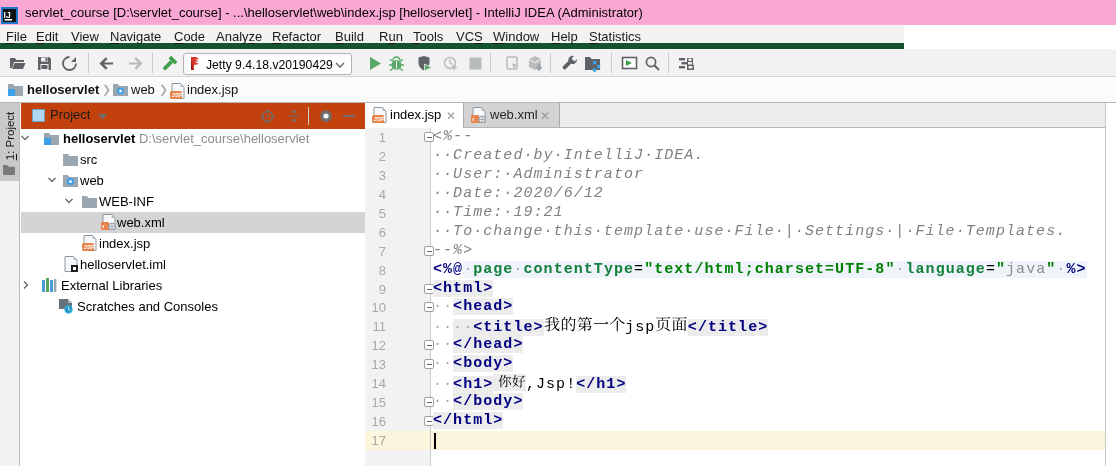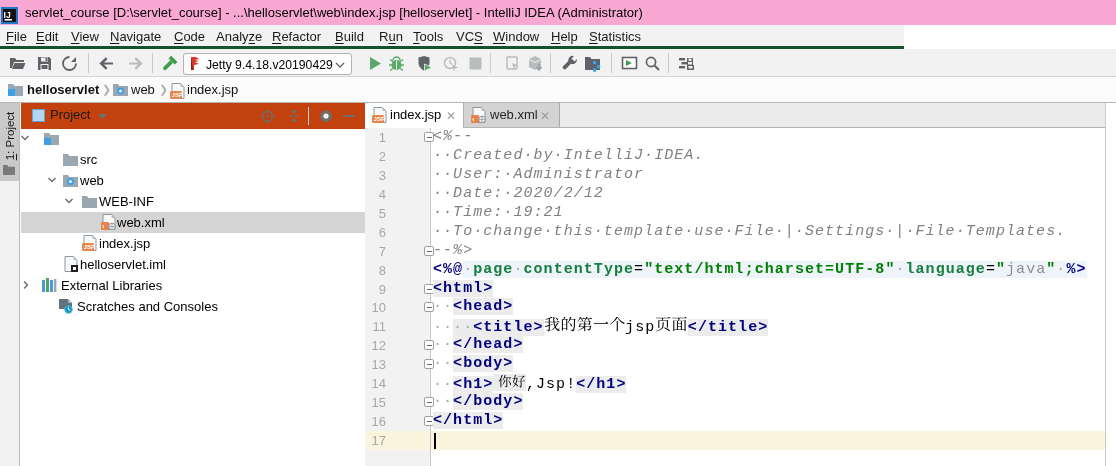--- a/index.html
+++ b/index.html
@@ -7,21 +7,21 @@
 body { font-family:"Liberation Sans", sans-serif; background:#fff; position:relative; }
 .abs { position:absolute; }
 u.mn { text-decoration:underline; text-underline-offset:2px; }
 
 
 #titlebar { left:0; top:0; width:1116px; height:25px; background:#f9a8d4; }
 #titlebar .txt { left:25px; top:5px; font-size:13px; color:#000; white-space:pre; }
 #appicon { left:1px; top:7px; width:17px; height:17px; }
 
 
-#menubar { left:0; top:25px; width:904px; height:24px; background:#f2f2f2; border-bottom:3px solid #14532d; }
+#menubar { left:0; top:25px; width:904px; height:24px; background:#f2f2f2; border-bottom:6px solid #14532d; }
 #menubar span.it { position:absolute; top:4px; font-size:13px; color:#1a1a1a; white-space:pre; }
 
 
 #toolbar { left:0; top:49px; width:1116px; height:28px; background:#f2f2f2; border-bottom:1px solid #d5d5d5; }
 #toolbar svg.ic { position:absolute; top:6px; }
 .tsep { position:absolute; top:4px; width:1px; height:20px; background:#c9c9c9; }
 #combo { left:183px; top:4px; width:169px; height:22px; background:#fdfdfd; border:1px solid #b2b2b2; border-radius:3px; }
 #combo .ctxt { left:22px; top:3.5px; font-size:12.2px; color:#000; white-space:pre; }
 
 
@@ -264,21 +264,21 @@
       </svg>
       <div class="abs" style="left:322px;top:12px;width:12px;height:1.6px;background:#6e6e6e"></div>
   </div>
   <div id="selrow"></div>
   <div id="ptree">
       <div class="trow" style="left:0;top:25px;width:344px"><svg class="abs" style="left:-1px;top:5px" width="10" height="10" viewBox="0 0 10 10">
           <path d="M1.5 3 L5 6.5 L8.5 3" stroke="#6e6e6e" stroke-width="1.5" fill="none"></path>
         </svg><svg class="abs" style="left:23px;top:4px" width="15" height="13" viewBox="0 0 15 13">
           <path d="M0 1 h5 l1.5 2 H15 v10 H0 z" fill="#9aa7b0"></path>
           <rect x="0" y="6" width="7" height="7" fill="#3d9fe8"></rect>
-        </svg></div>
+        </svg><span class="lbl" style="left:42px"><b>helloservlet</b> <span class="gray">D:\servlet_course\helloservlet</span></span></div>
       <div class="trow" style="left:0;top:46px;width:344px"><svg class="abs" style="left:42px;top:4px" width="15" height="13" viewBox="0 0 15 13">
           <path d="M0 1 h5 l1.5 2 H15 v10 H0 z" fill="#9aa7b0"></path>
         </svg><span class="lbl" style="left:59px">src</span></div>
       <div class="trow" style="left:0;top:67px;width:344px"><svg class="abs" style="left:26px;top:5px" width="10" height="10" viewBox="0 0 10 10">
           <path d="M1.5 3 L5 6.5 L8.5 3" stroke="#6e6e6e" stroke-width="1.5" fill="none"></path>
         </svg><svg class="abs" style="left:42px;top:4px" width="15" height="13" viewBox="0 0 15 13">
           <path d="M0 1 h5 l1.5 2 H15 v10 H0 z" fill="#9aa7b0"></path>
           <circle cx="7.5" cy="7.5" r="3.6" fill="#3d9fe8"></circle>
           <circle cx="7.5" cy="7.5" r="1.6" fill="#dff0fb"></circle>
         </svg><span class="lbl" style="left:59px">web</span></div>
@@ -391,21 +391,21 @@
     </div>
     <div class="fold" style="top:293.9px">
       <i></i>
     </div>
     <div class="fold" style="top:312.8px">
       <i></i>
     </div>
 <div class="cl" style="top:25.3px;height:18.9px;line-height:18.9px"><span class="cm">&lt;%--</span></div>
     <div class="cl" style="top:44.2px;height:18.9px;line-height:18.9px"><span class="cm">··Created·by·IntelliJ·IDEA.</span></div>
     <div class="cl" style="top:63.1px;height:18.9px;line-height:18.9px"><span class="cm">··User:·Administrator</span></div>
-    <div class="cl" style="top:82.0px;height:18.9px;line-height:18.9px"><span class="cm">··Date:·2020/2/12</span></div>
+    <div class="cl" style="top:82.0px;height:18.9px;line-height:18.9px"><span class="cm">··Date:·2020/6/12</span></div>
     <div class="cl" style="top:100.9px;height:18.9px;line-height:18.9px"><span class="cm">··Time:·19:21</span></div>
     <div class="cl" style="top:119.8px;height:18.9px;line-height:18.9px"><span class="cm">··To·change·this·template·use·File·|·Settings·|·File·Templates.</span></div>
     <div class="cl" style="top:138.7px;height:18.9px;line-height:18.9px"><span class="cm">--%&gt;</span></div>
     <div class="cl" style="top:157.6px;height:18.9px;line-height:18.9px"><span class="tg">&lt;%@</span><span class="dbg"><span class="ws">·</span><span class="at">page</span><span class="ws">·</span><span class="at">contentType</span>=<span class="st">"text/html;charset=UTF-8"</span><span class="ws">·</span><span class="at">language</span>=<span class="st">"</span><span class="jv">java</span><span class="st">"</span><span class="ws">·</span><span class="tg">%&gt;</span></span></div>
     <div class="cl" style="top:176.5px;height:18.9px;line-height:18.9px"><span class="tg tbg">&lt;html&gt;</span></div>
     <div class="cl" style="top:195.4px;height:18.9px;line-height:18.9px"><span class="ws">··</span><span class="tg tbg">&lt;head&gt;</span></div>
     <div class="cl" style="top:214.3px;height:18.9px;line-height:18.9px"><span class="ws">··</span><span class="tbg"><span class="ws">··</span><span class="tg">&lt;title&gt;</span></span><svg class="cjk" width="81.5" height="17" viewBox="0 0 81.5 17" fill="#000000">
         <g transform="translate(0.15,13.00) scale(0.01600,-0.01600)">
           <path d="M40 514H822L871 574Q871 574 880 567Q889 561 903 550Q917 539 932 526Q947 513 961 501Q957 485 934 485H49ZM565 829 668 817Q667 808 659 800Q651 792 633 790Q632 671 641 556Q650 442 674 342Q698 242 744 164Q790 87 863 40Q876 30 882 31Q888 32 895 47Q904 65 915 97Q927 130 936 160L949 157L933 9Q956 -17 959 -30Q963 -43 958 -51Q950 -63 936 -65Q921 -67 903 -62Q886 -57 867 -47Q849 -37 832 -24Q750 31 698 117Q646 203 617 313Q588 423 576 554Q565 685 565 829ZM703 777Q759 760 793 739Q827 717 844 695Q861 673 865 653Q869 634 862 621Q855 608 841 606Q828 603 811 615Q804 641 784 669Q765 698 741 724Q717 751 693 769ZM805 440 901 400Q897 391 889 388Q880 384 861 387Q821 305 755 222Q688 139 596 68Q504 -3 387 -49L379 -35Q483 19 566 96Q650 173 711 262Q772 351 805 440ZM43 255Q75 260 128 271Q181 282 249 298Q317 315 394 334Q471 353 552 373L556 357Q474 326 362 285Q250 244 102 196Q99 186 93 180Q86 173 80 171ZM454 819 533 754Q526 748 513 748Q501 747 483 753Q431 734 361 714Q291 695 212 678Q134 662 58 652L53 669Q124 685 201 711Q277 737 344 765Q411 794 454 819ZM286 733H351V23Q351 -3 344 -24Q337 -46 315 -59Q293 -73 246 -78Q245 -63 239 -50Q233 -36 224 -29Q212 -19 192 -14Q171 -8 136 -3V12Q136 12 152 11Q169 10 191 8Q214 6 234 5Q254 4 262 4Q277 4 282 9Q286 14 286 25Z"></path>
         </g>

